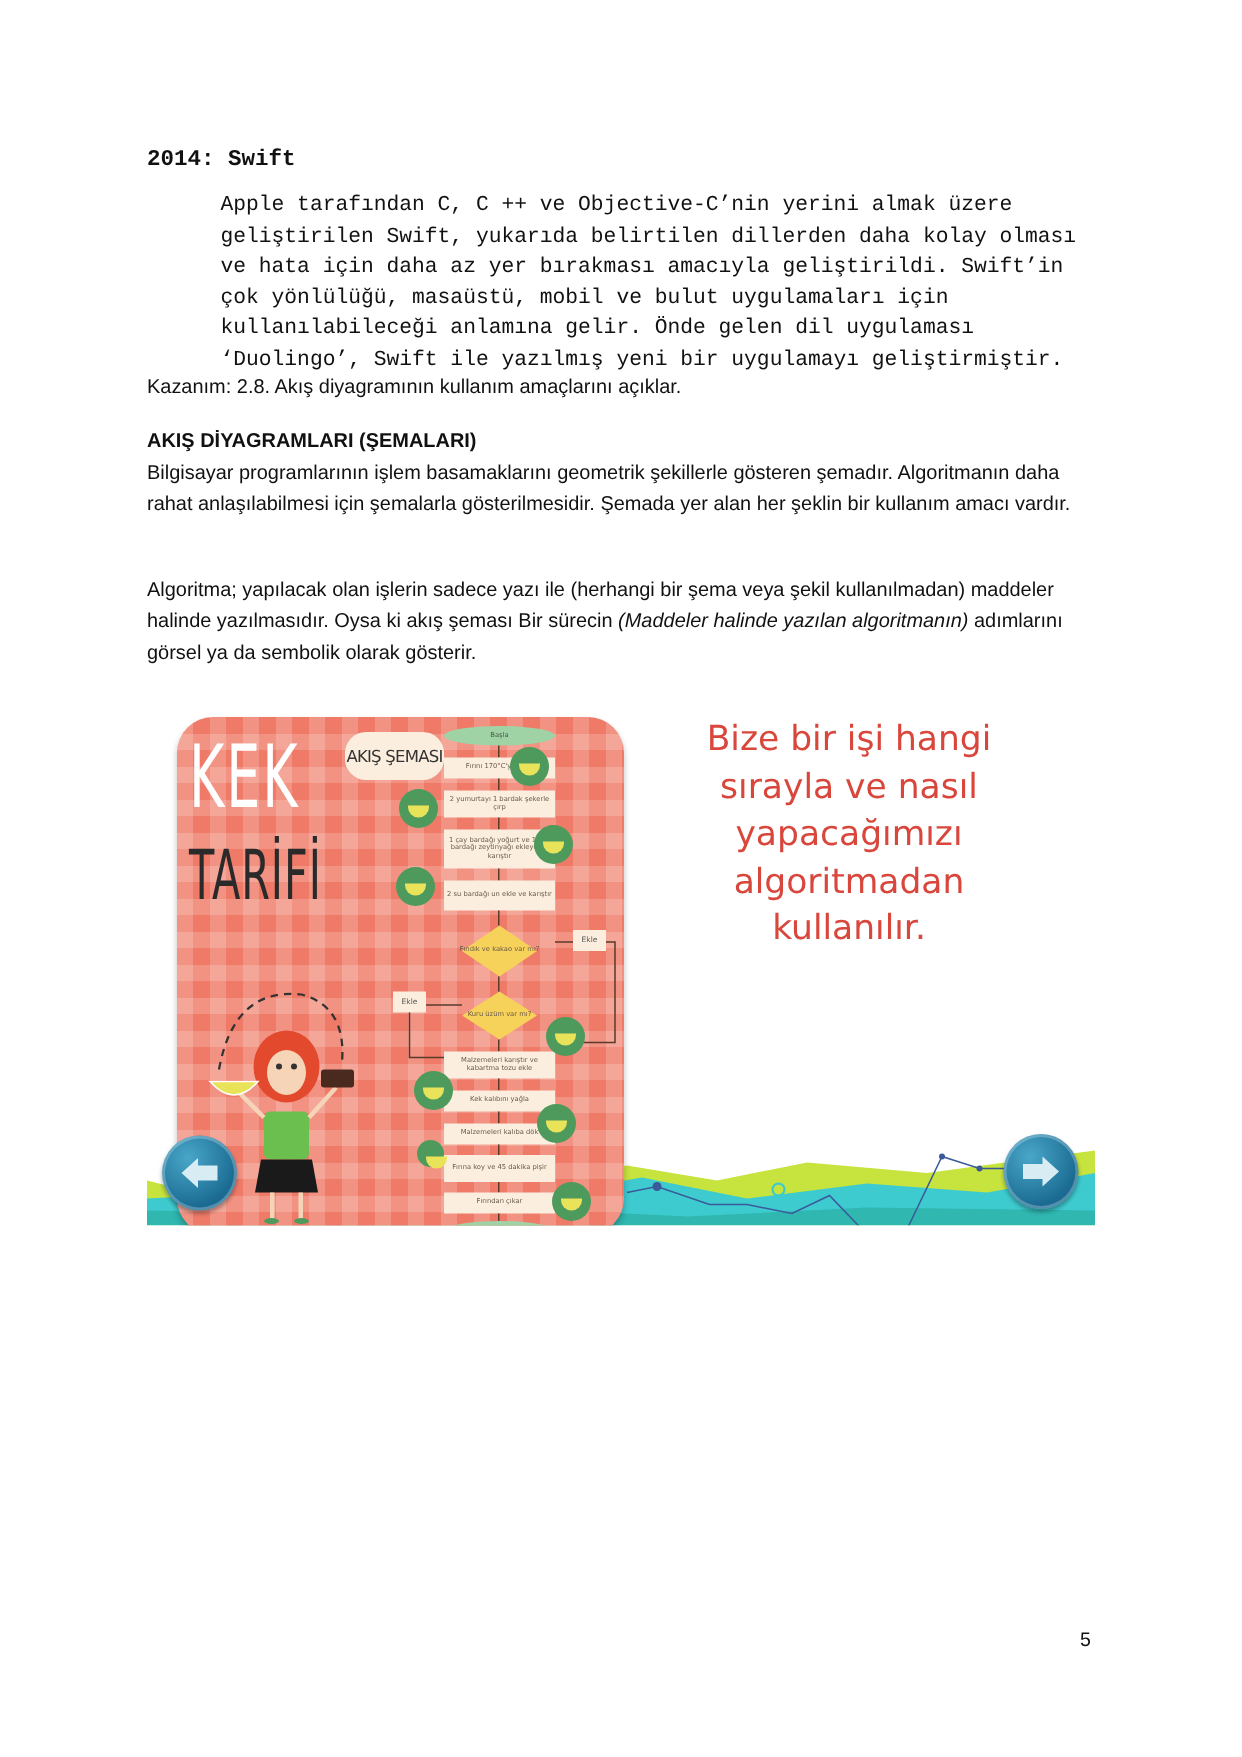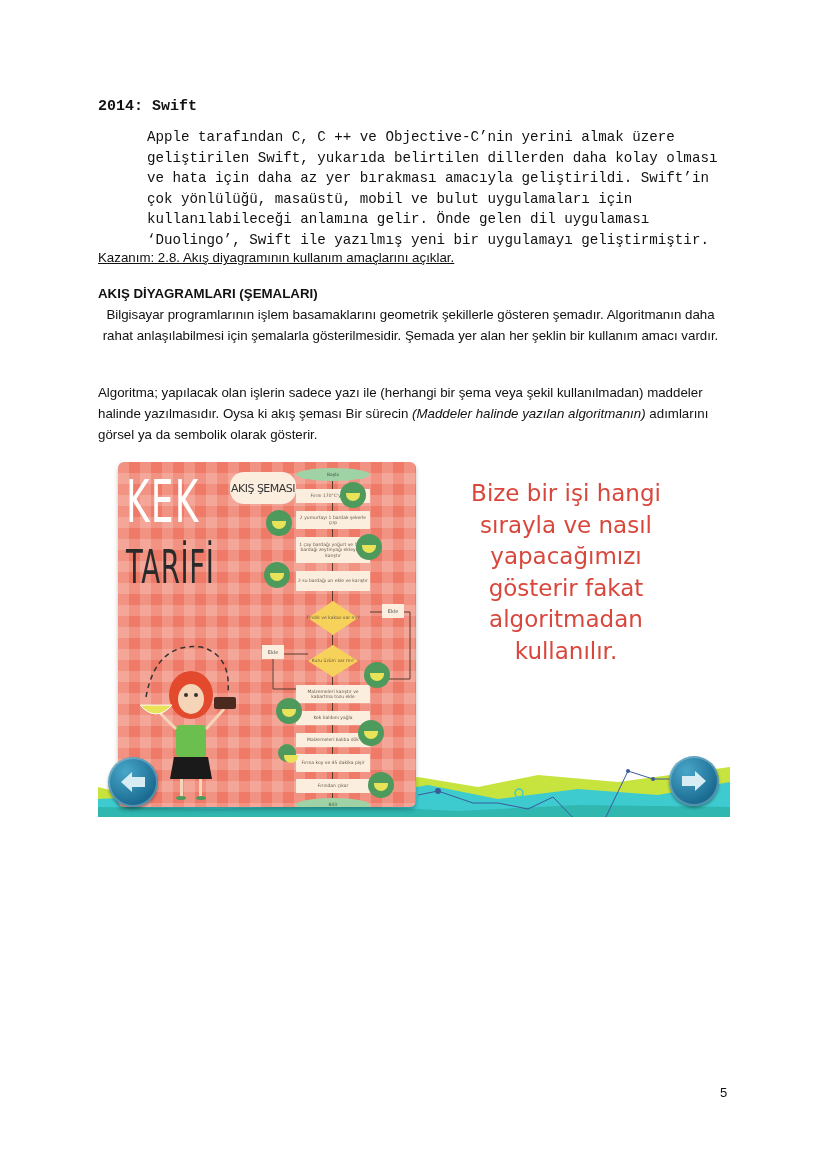--- a/index.html
+++ b/index.html
@@ -2,32 +2,32 @@
 <html><head>
 <meta charset="utf-8">
 <style>
   html, body { margin: 0; padding: 0; background: #ffffff; }
   body { width: 828px; height: 1171px; position: relative; overflow: hidden; color: #111; }
   .serif { font-family: Liberation Mono, monospace; }
   .sans { font-family: "Liberation Sans", "DejaVu Sans", sans-serif; }
 
   .h-swift { position: absolute; left: 98px; top: 98px; font-size: 15px; font-weight: bold; }
   .swift-para { position: absolute; left: 147px; top: 127px; width: 580px; font-size: 14.2px; line-height: 20.5px; }
-  .kazanim { position: absolute; left: 98px; top: 250px; font-size: 13.3px; text-decoration: underline; }
+  .kazanim { position: absolute; left: 98px; top: 250px; font-size: 13.3px; }
   .h-akis { position: absolute; left: 98px; top: 286px; font-size: 13.3px; font-weight: bold; }
-  .para1 { position: absolute; left: 98px; top: 304px; width: 625px; font-size: 13.3px; line-height: 21px; text-align: center; }
+  .para1 { position: absolute; left: 98px; top: 304px; width: 625px; font-size: 13.3px; line-height: 21px; }
   .para2 { position: absolute; left: 98px; top: 382px; width: 625px; font-size: 13.3px; line-height: 21px; }
   .para2 i { }
 
   
   .figure { position: absolute; left: 98px; top: 462px; width: 632px; height: 355px; background: #fff; overflow: hidden; }
   .waves { position: absolute; left: 0; bottom: 0; width: 632px; height: 70px; }
   .recipe-card {
-    position: absolute; left: 20px; top: 0; width: 298px; height: 345px;
-    border-radius: 6px; overflow: hidden;
+    position: absolute; left: 20px; top: 16px; width: 298px; height: 345px;
+    border-radius: 24px; overflow: hidden;
     background-color: #ef7a68;
     background-image:
       linear-gradient(90deg, rgba(255,255,255,0.18) 50%, transparent 50%),
       linear-gradient(0deg, rgba(255,255,255,0.18) 50%, transparent 50%);
     background-size: 22px 22px;
     box-shadow: 0 3px 4px rgba(0,0,0,0.25);
   }
   .kek { position: absolute; left: 8px; top: 6px; font-family: "DejaVu Sans", sans-serif; font-size: 58px; color: #fff; letter-spacing: 2px; transform: scaleX(0.62); transform-origin: left top; font-weight: normal; }
   .tarifi { position: absolute; left: 8px; top: 78px; font-family: "DejaVu Sans", sans-serif; font-size: 46px; color: #2a2a2a; letter-spacing: 1px; transform: scaleX(0.6); transform-origin: left top; }
   .akis-badge { position: absolute; left: 112px; top: 10px; width: 66px; height: 32px; background: #fbeede; border-radius: 14px; font-family: "DejaVu Sans", sans-serif; font-size: 11px; color: #333; display: flex; align-items: center; justify-content: center; letter-spacing: -0.5px; }
@@ -151,21 +151,20 @@
       <line x1="70" y1="92" x2="88" y2="72" stroke="#f6d4b8" stroke-width="3"></line>
       <path d="M4,68 Q20,86 36,68 Z" fill="#e9e35a" stroke="#fff" stroke-width="1"></path>
       <rect x="78" y="60" width="22" height="12" rx="2" fill="#4a2a1e"></rect>
     </svg>
   </div>
 
   <div class="slide-text">
     <div>Bize bir işi hangi</div>
     <div>sırayla ve nasıl</div>
     <div>yapacağımızı</div>
-    <div>gösterir fakat</div>
     <div>algoritmadan</div>
     <div>kullanılır.</div>
   </div>
 
   <div class="nav-btn nav-prev">
     <svg viewBox="0 0 30 30">
         <path d="M3,15 L14,5 L14,10 L27,10 L27,20 L14,20 L14,25 Z" fill="#d8ecf3"></path>
       </svg>
   </div>
   <div class="nav-btn nav-next">

